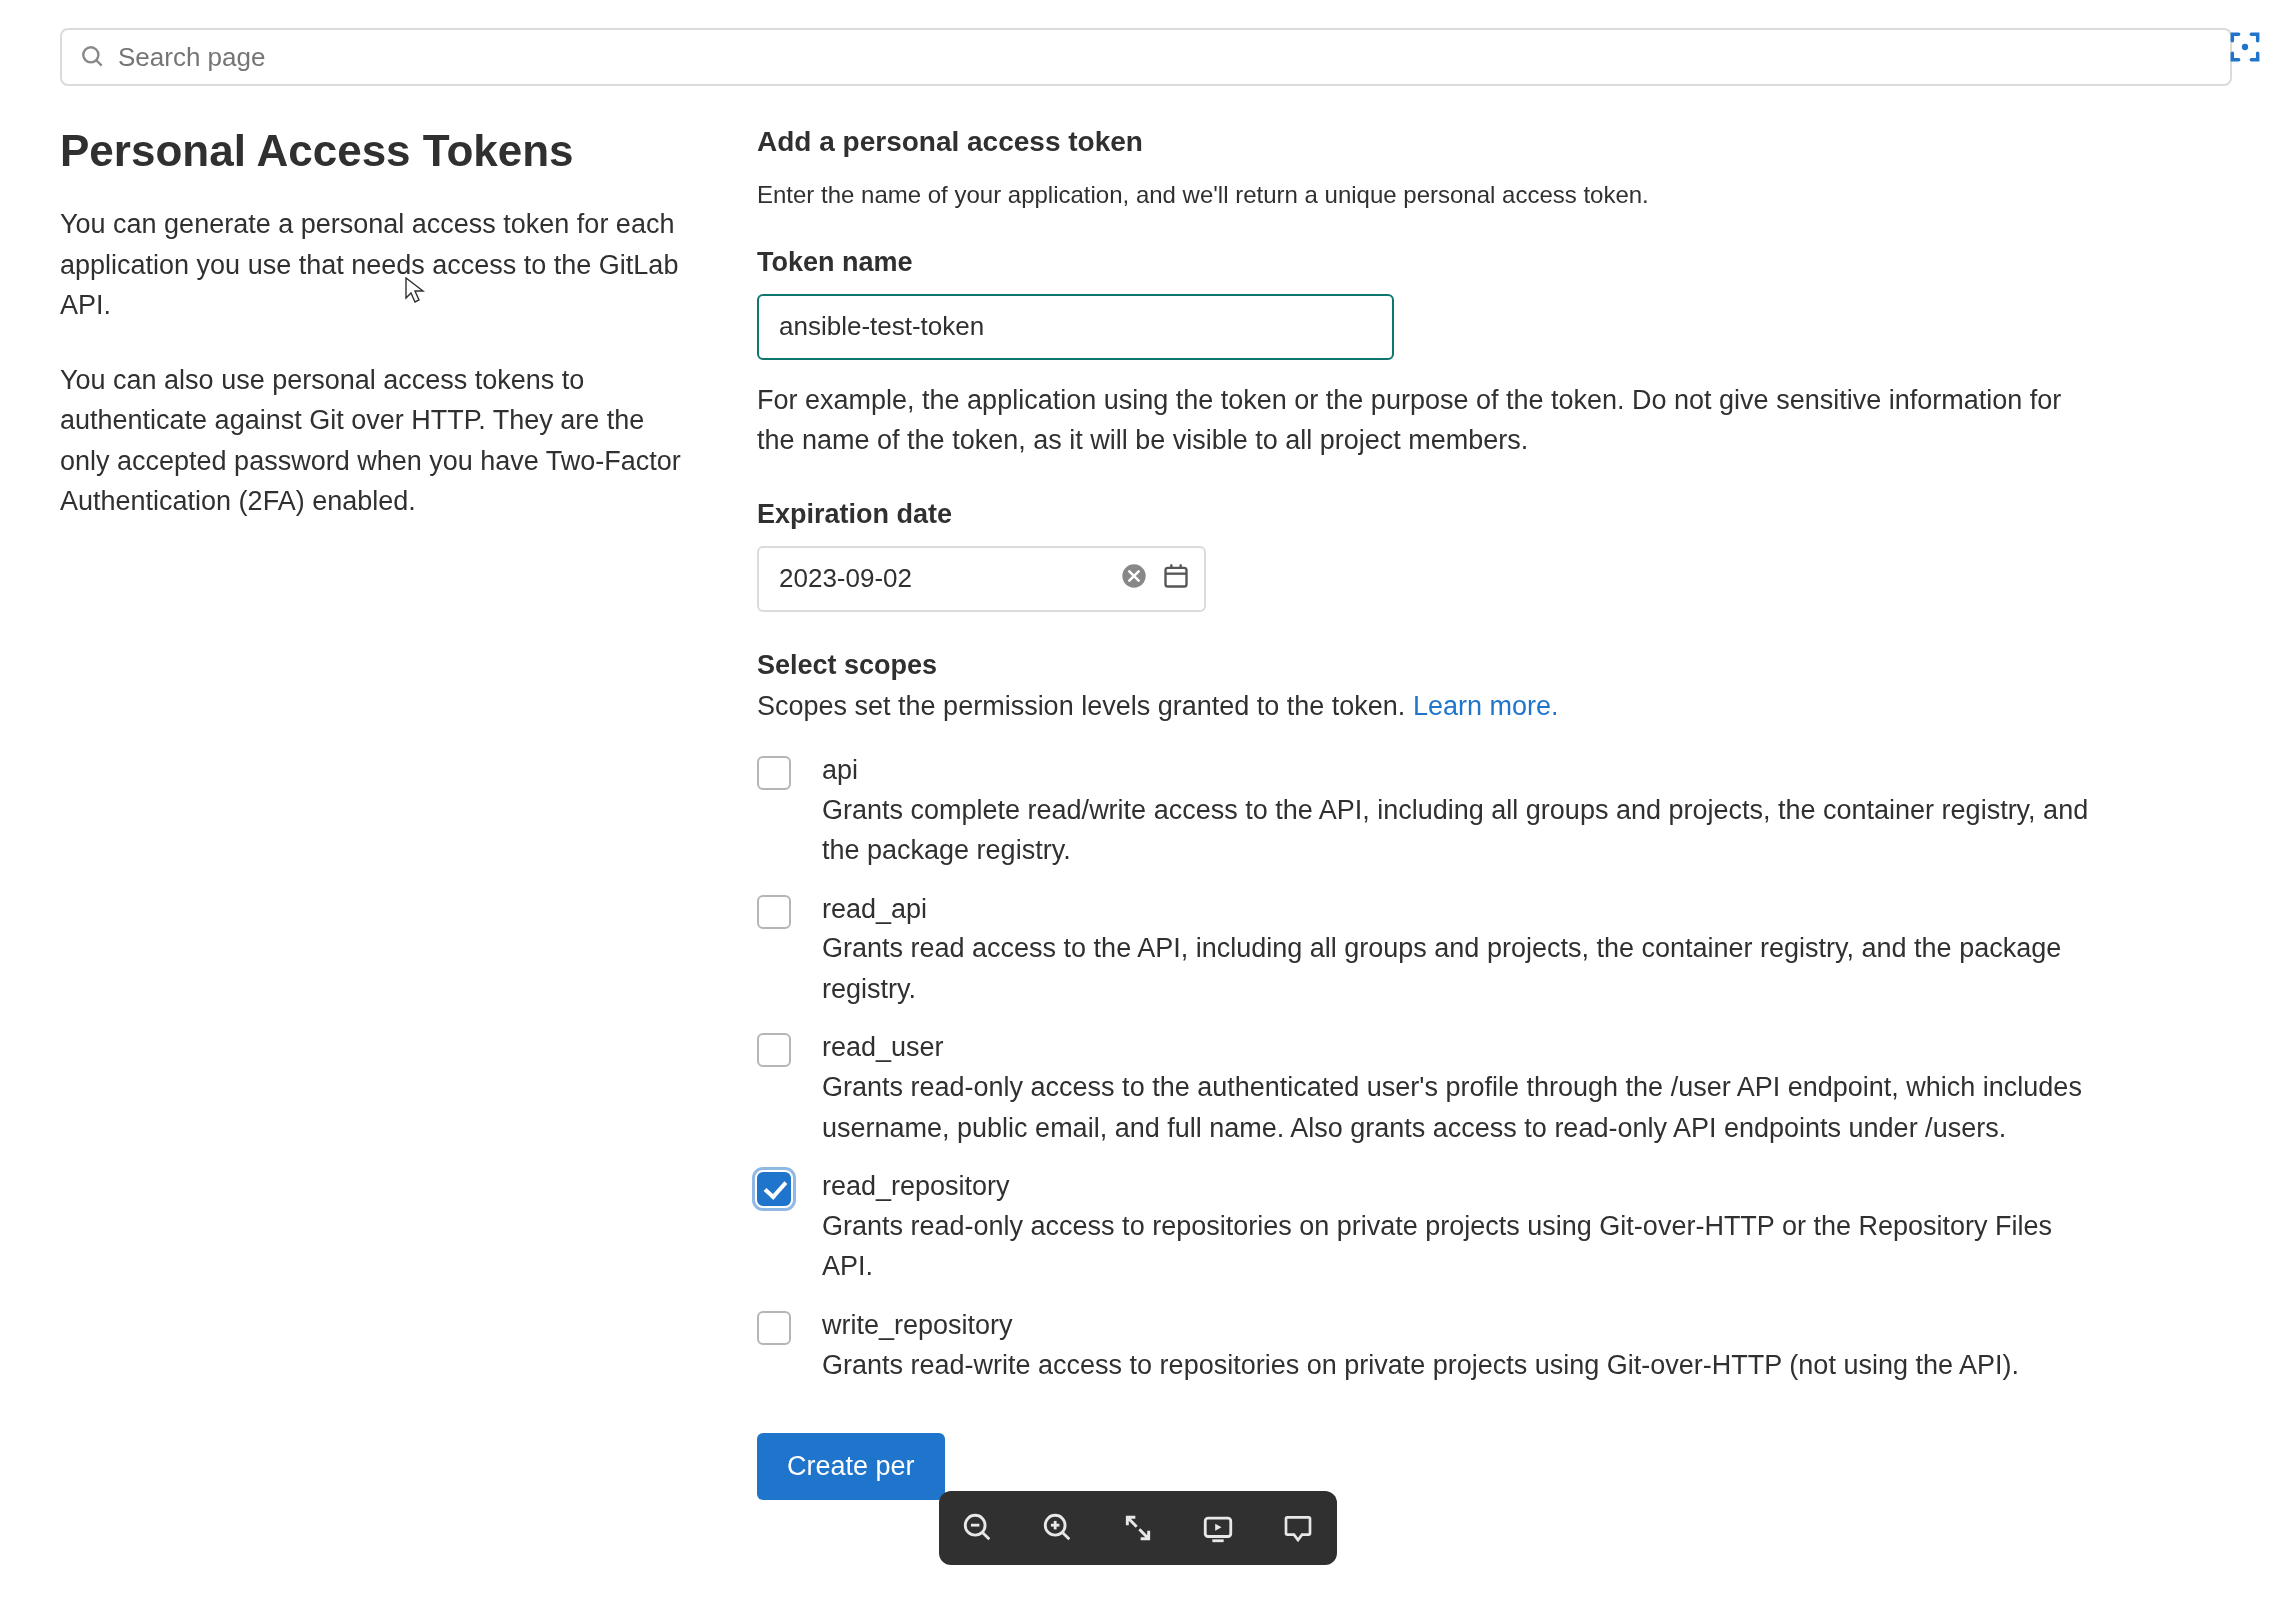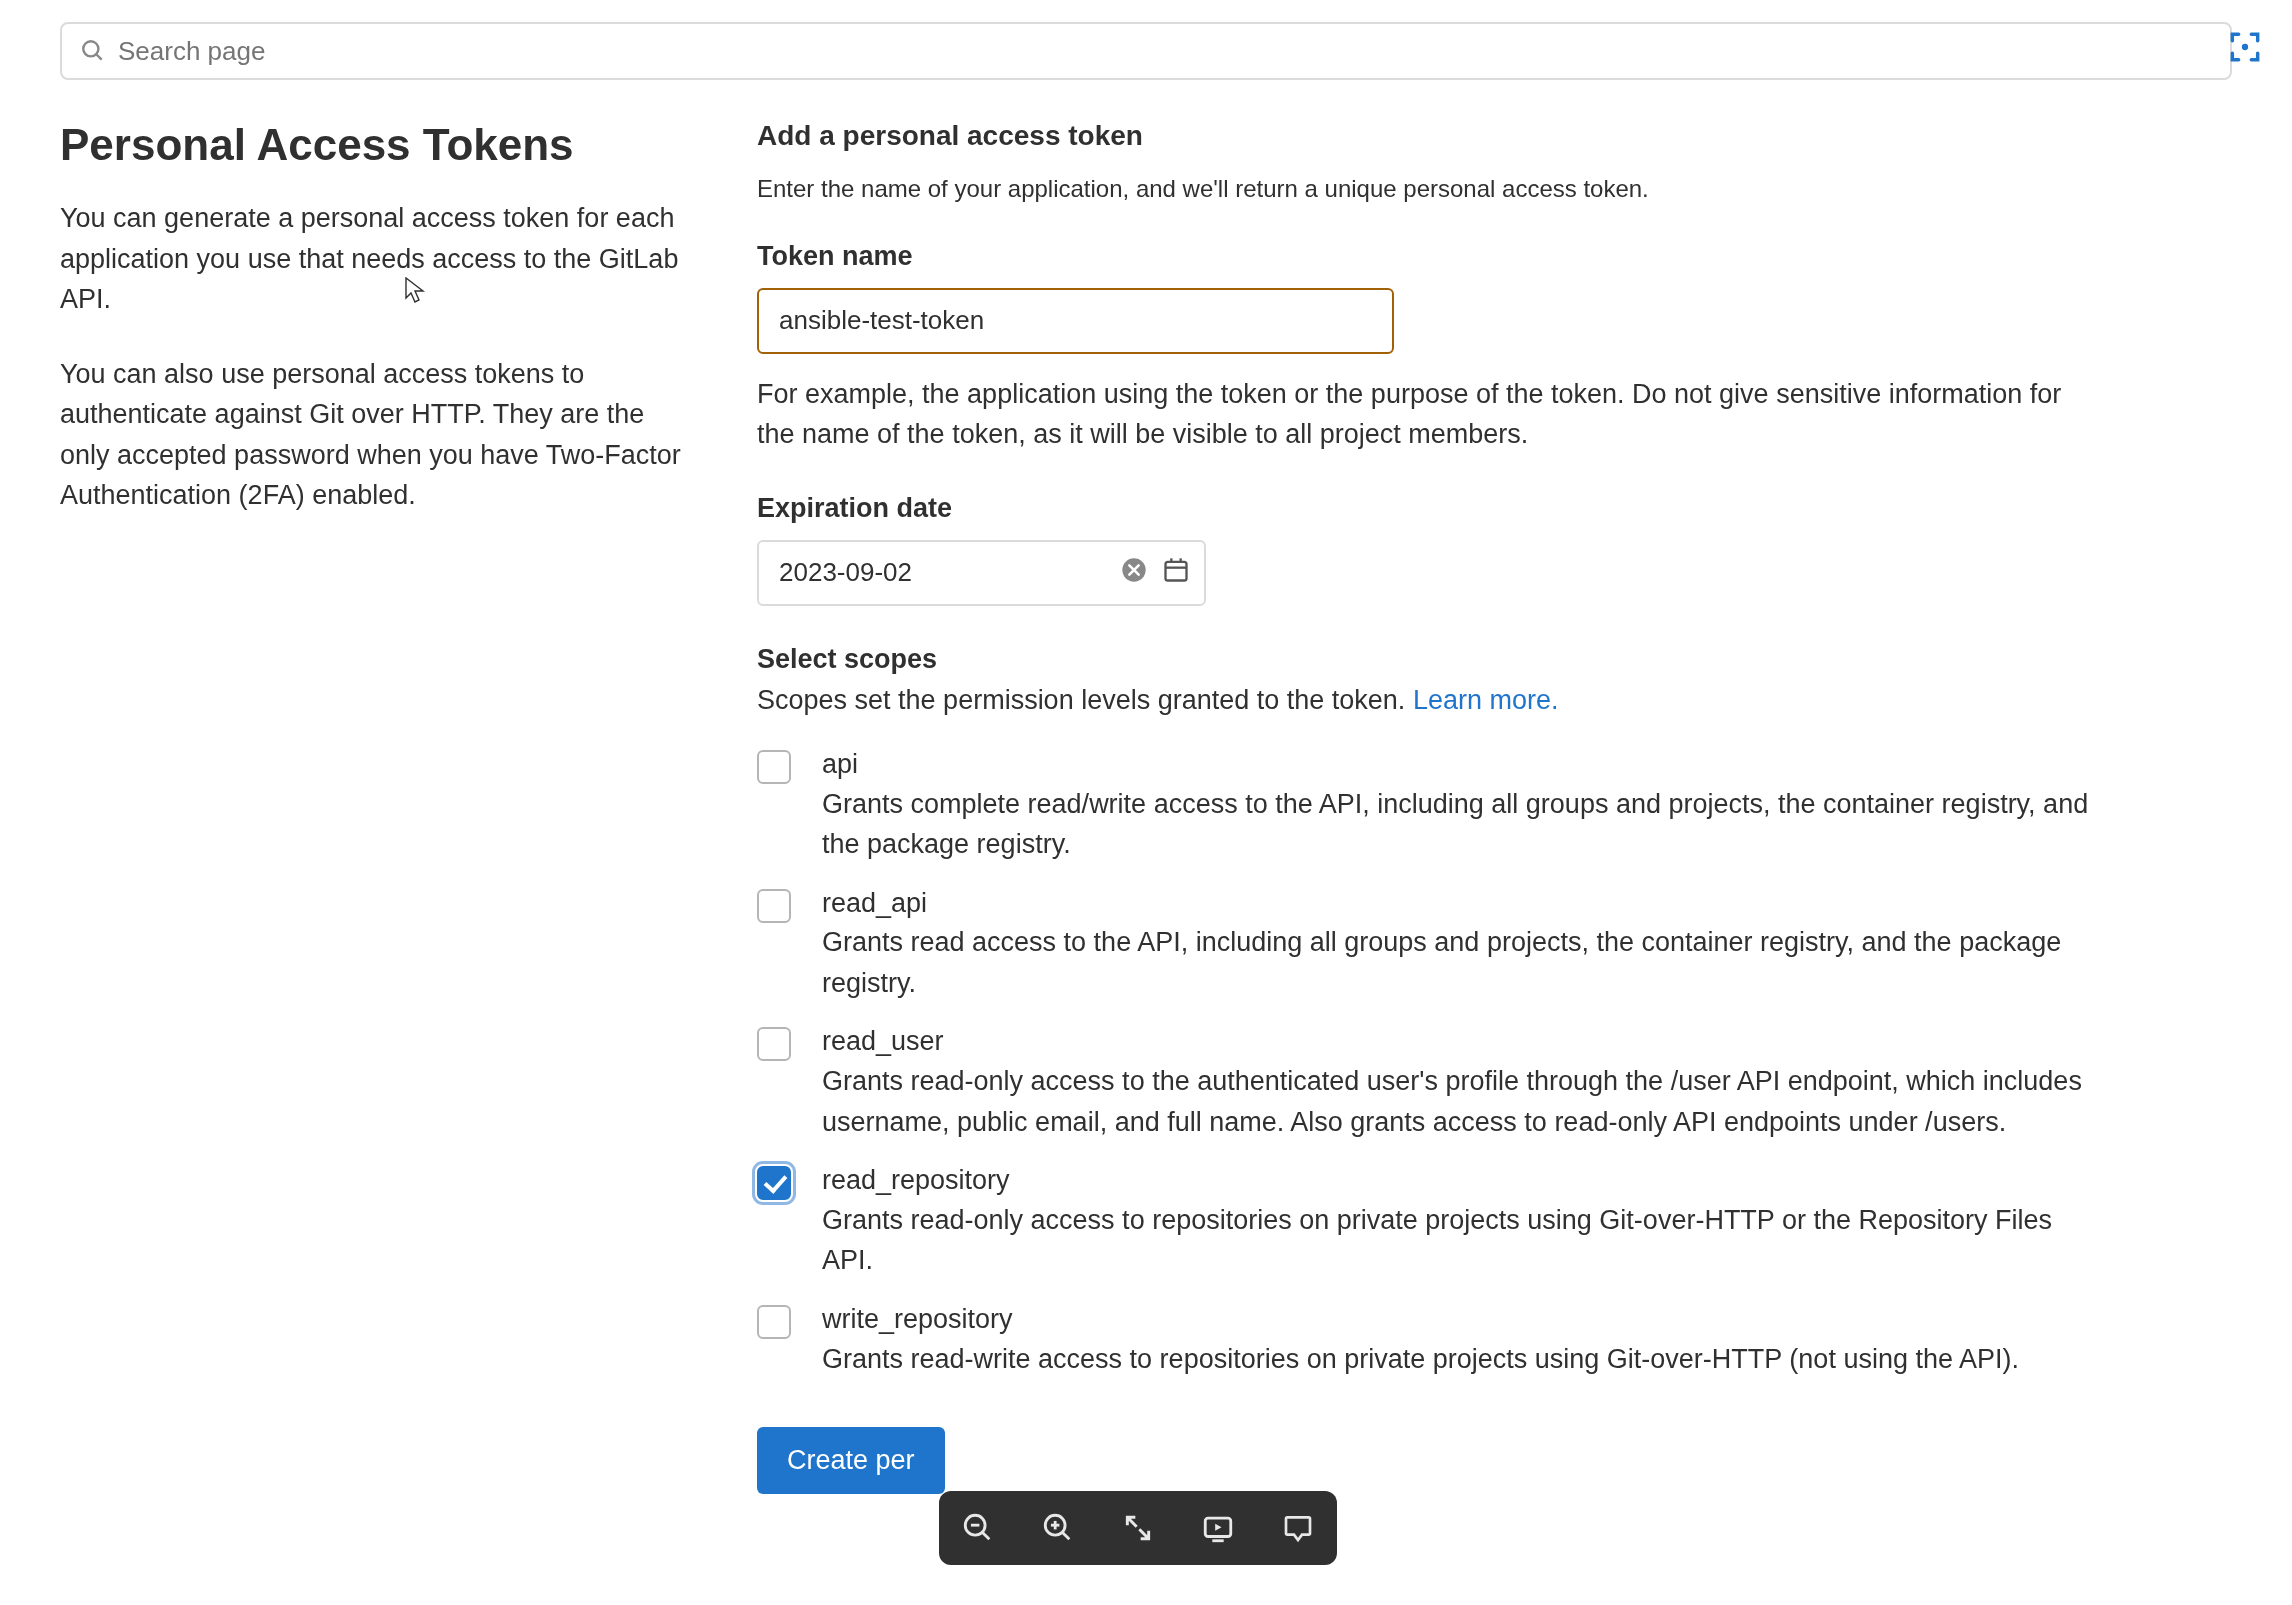--- a/index.html
+++ b/index.html
@@ -7,21 +7,21 @@
   font-family: -apple-system, BlinkMacSystemFont, "Segoe UI", Helvetica, Arial, sans-serif;
   font-size: 24px;
   color: #303030;
   background: #fff;
   width: 2292px;
   height: 1606px;
   position: relative;
   overflow: hidden;
 }
 .search-wrap {
-  margin: 10px 60px 0 60px;
+  margin: 16px 60px 0 60px;
   padding-top: 12px;
 }
 .search-bar {
   display: flex;
   align-items: center;
   border: 2px solid #dbdbdb;
   border-radius: 8px;
   height: 58px;
   padding: 0 18px;
   color: #888;
@@ -63,21 +63,21 @@
   color: #303030;
 }
 .field-label {
   font-size: 27px;
   font-weight: 600;
   margin-bottom: 16px;
 }
 .field-input {
   width: 637px;
   height: 66px;
-  border: 2px solid #a16207;
+  border: 2px solid #0f766e;
   border-radius: 6px;
   padding: 0 20px;
   font-size: 26px;
   color: #303030;
   margin-bottom: 20px;
 }
 .field-help {
   font-size: 27px;
   line-height: 1.5;
   color: #303030;

